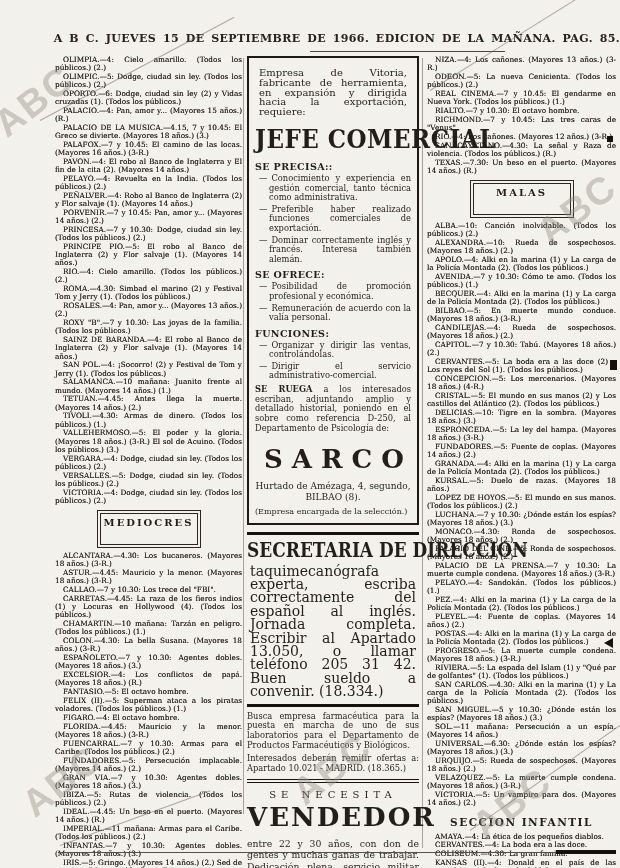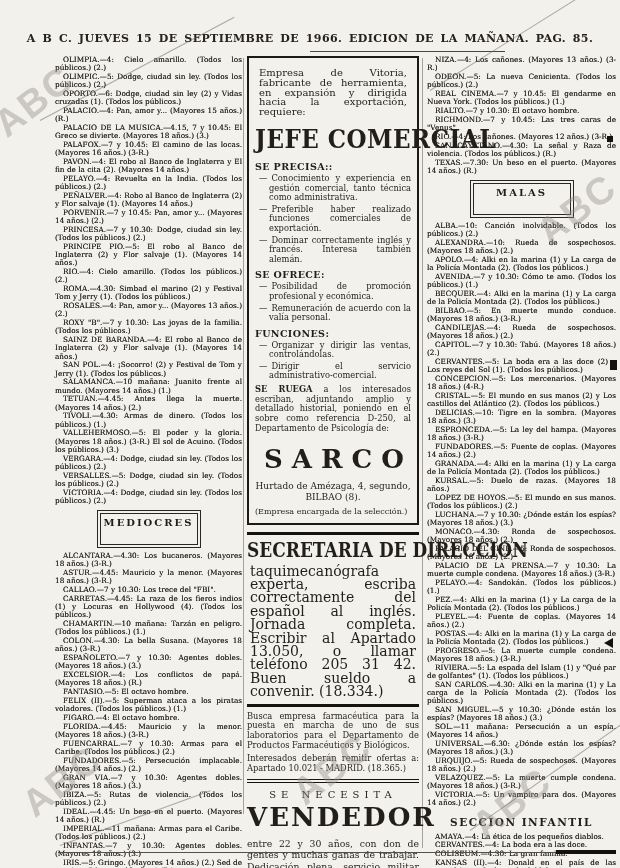--- a/index.html
+++ b/index.html
@@ -4,21 +4,21 @@
 <style>
   html,body{margin:0;padding:0;}
   body{
     width:620px;height:868px;position:relative;overflow:hidden;
     background:#f3f1ec;
     font-family:"DejaVu Serif","Liberation Serif",serif;
     color:#221f1b;
   }
   
   .page-header{
-    position:absolute;top:32px;left:0;width:620px;text-align:center;
+    position:absolute;top:32px;left:0;width:620px;text-align:right;
     font-size:11px;font-weight:bold;letter-spacing:.4px;word-spacing:2.5px;
     color:#26221d;
   }
   .header-rule{position:absolute;top:51px;left:310px;width:195px;height:1px;background:#4a463f;}
   
   .col{position:absolute;top:56px;}
   .col-left{left:55px;width:187px;}
   .col-center{left:247px;width:172px;}
   .col-right{left:427px;width:189px;}
   .vrule{position:absolute;top:58px;width:1px;background:rgba(70,66,60,.45);}

